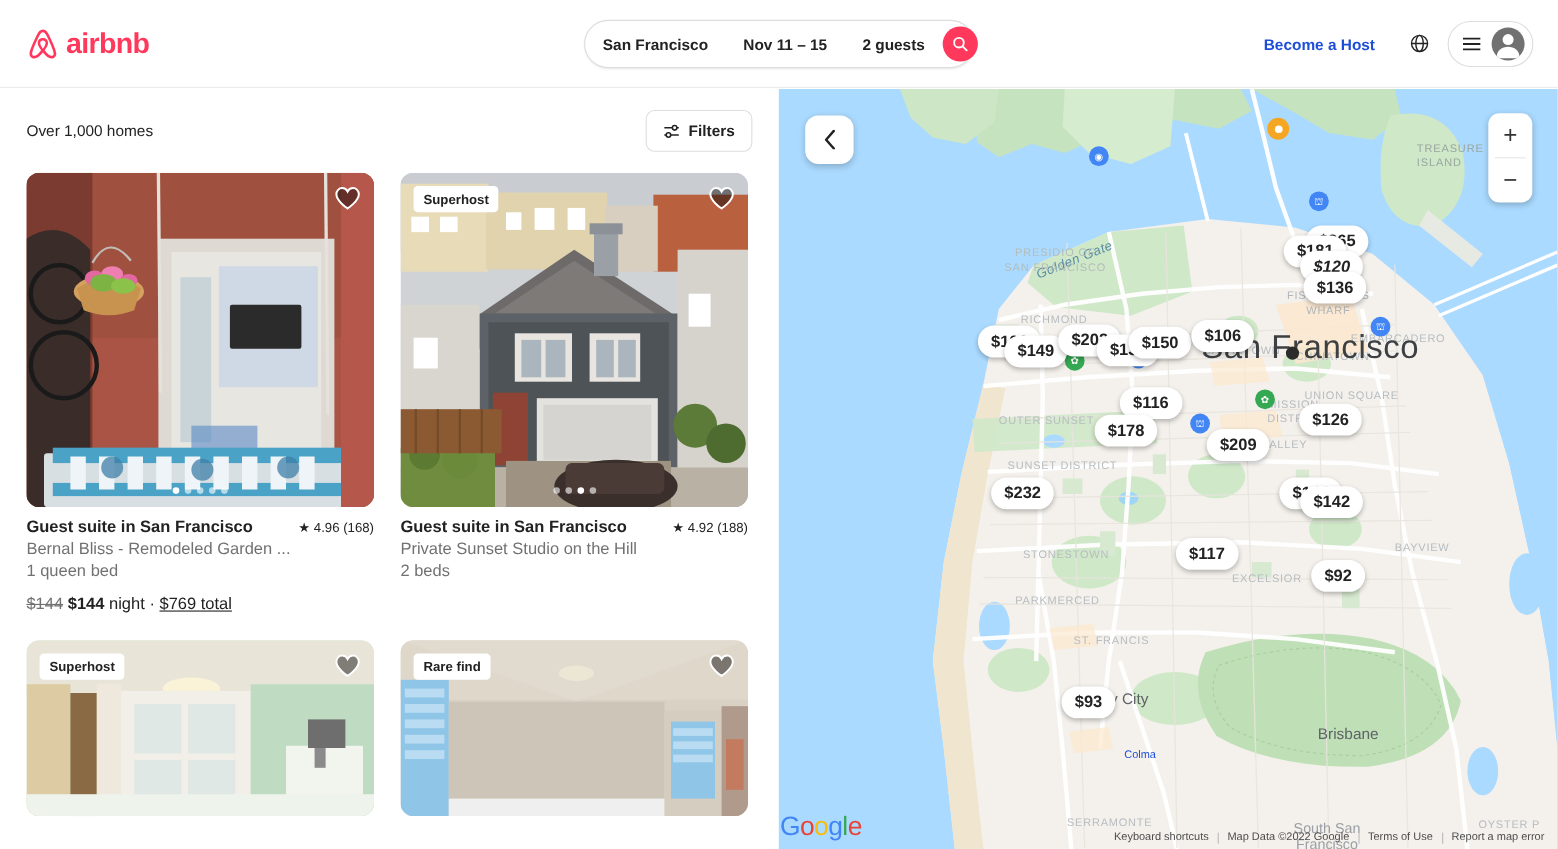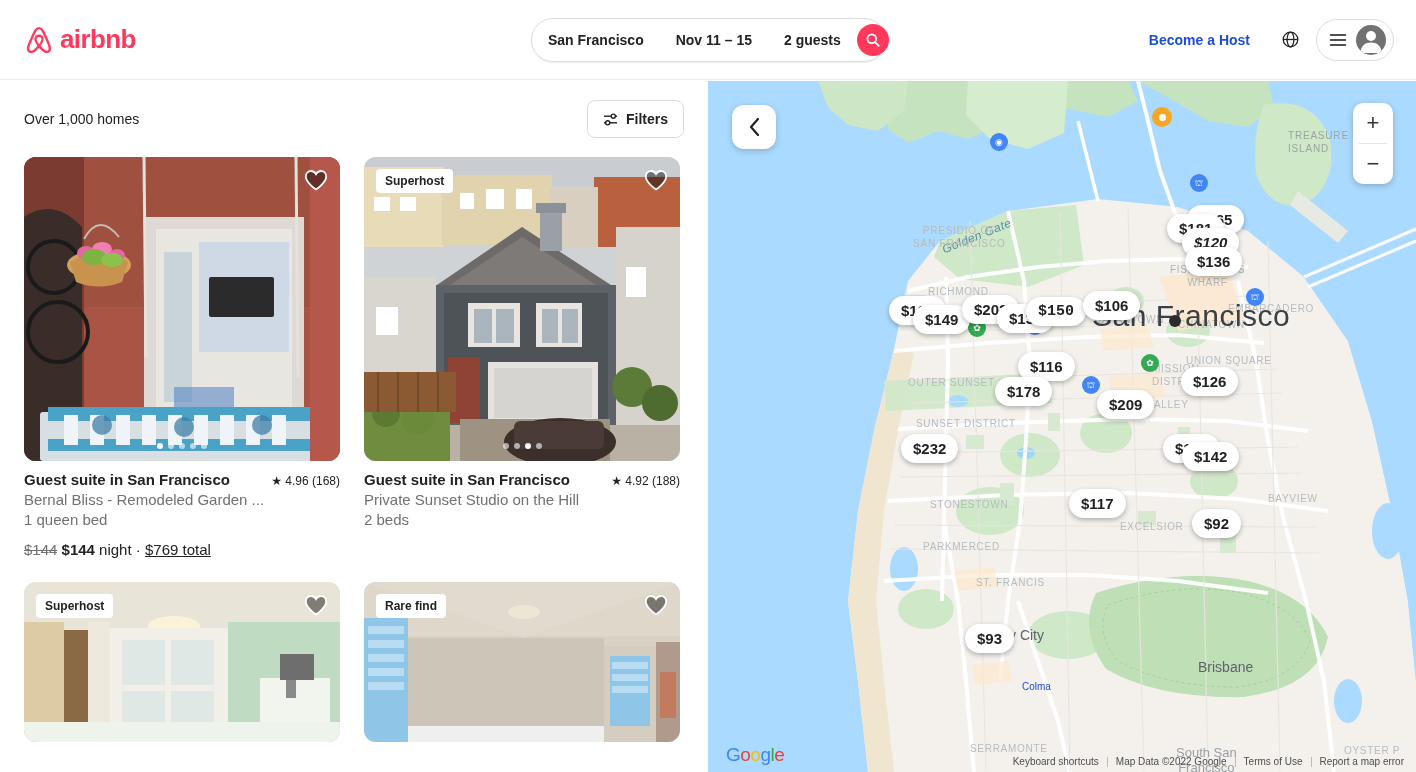--- a/index.html
+++ b/index.html
@@ -185,22 +185,22 @@
   }
   .mf-item {
     font-size: 10px; color: #4d4d4d;
     padding: 0 8px; white-space: nowrap;
     border-left: 1px solid #bbb;
     line-height: 10px;
   }
   .mf-item:first-child { border-left: none; }
   .mf-item.link { cursor: pointer; }
   .google-logo {
-    position: absolute; bottom: 6px; left: 18px; z-index: 25;
-    font-size: 19px; font-weight: 500; letter-spacing: -0.5px;
+    position: absolute; bottom: 6px; left: 1px; z-index: 25;
+    font-size: 24px; font-weight: 500; letter-spacing: -0.5px;
   }
 </style>
 </head>
 <body>
 
 <div class="header">
 
   <div class="logo">
     <svg width="30" height="32" viewBox="0 0 32 32">
       <path d="M16 2 C13.2 2 11.4 4.3 9.9 7.5 C7.4 12.8 3 22 3 25.4 C3 28.4 5.2 30 7.6 30 C10.4 30 13 27.9 16 24.2 C19 27.9 21.6 30 24.4 30 C26.8 30 29 28.4 29 25.4 C29 22 24.6 12.8 22.1 7.5 C20.6 4.3 18.8 2 16 2 Z M16 4.6 C17.5 4.6 18.7 6.2 19.8 8.6 C22.3 13.8 26.4 22.6 26.4 25.4 C26.4 26.9 25.5 27.5 24.4 27.5 C22.6 27.5 20.5 25.6 17.7 22.1 C19.6 19.5 21 17 21 15 C21 12.1 18.9 10.2 16 10.2 C13.1 10.2 11 12.1 11 15 C11 17 12.4 19.5 14.3 22.1 C11.5 25.6 9.4 27.5 7.6 27.5 C6.5 27.5 5.6 26.9 5.6 25.4 C5.6 22.6 9.7 13.8 12.2 8.6 C13.3 6.2 14.5 4.6 16 4.6 Z M16 12.7 C17.6 12.7 18.6 13.6 18.6 15 C18.6 16.3 17.7 18.2 16 20.5 C14.3 18.2 13.4 16.3 13.4 15 C13.4 13.6 14.4 12.7 16 12.7 Z" fill="#FF385C"></path>
@@ -628,21 +628,21 @@
 
   <div>
     <div class="pin" style="left:479px; top:124px;">$265</div>
     <div class="pin" style="left:459px; top:133px;">$181</div>
     <div class="pin" style="left:474px; top:147px;font-style:italic;">$120</div>
     <div class="pin" style="left:477px; top:166px;">$136</div>
     <div class="pin" style="left:181px; top:215px;">$190</div>
     <div class="pin" style="left:205px; top:224px;">$149</div>
     <div class="pin" style="left:254px; top:214px;">$202</div>
     <div class="pin" style="left:289px; top:223px;">$133</div>
-    <div class="pin" style="left:318px; top:216px;font-family:Liberation Mono, monospace;">$150</div>
+    <div class="pin" style="left:318px; top:216px;">$150</div>
     <div class="pin" style="left:375px; top:210px;">$106</div>
     <div class="pin" style="left:310px; top:271px;">$116</div>
     <div class="pin" style="left:287px; top:296px;">$178</div>
     <div class="pin" style="left:389px; top:309px;">$209</div>
     <div class="pin" style="left:473px; top:286px;">$126</div>
     <div class="pin" style="left:193px; top:353px;">$232</div>
     <div class="pin" style="left:455px; top:353px;">$144</div>
     <div class="pin" style="left:474px; top:361px;">$142</div>
     <div class="pin" style="left:361px; top:408px;">$117</div>
     <div class="pin" style="left:484px; top:428px;">$92</div>

